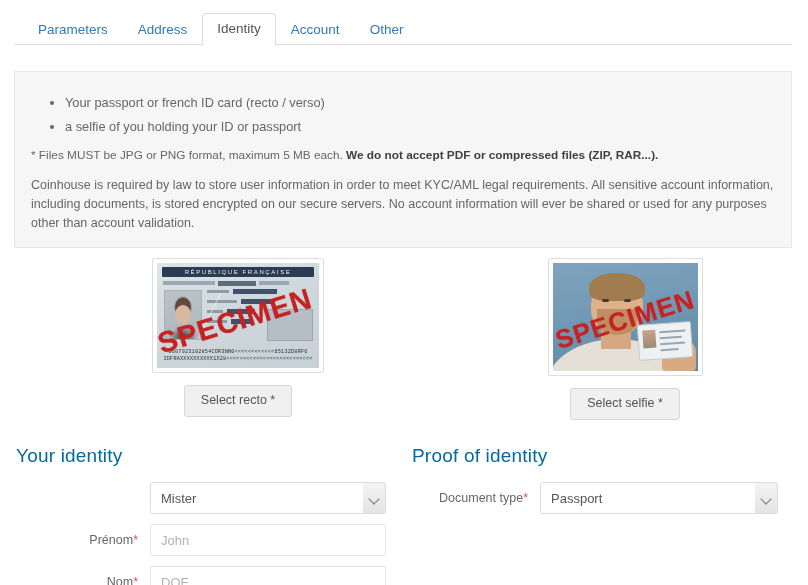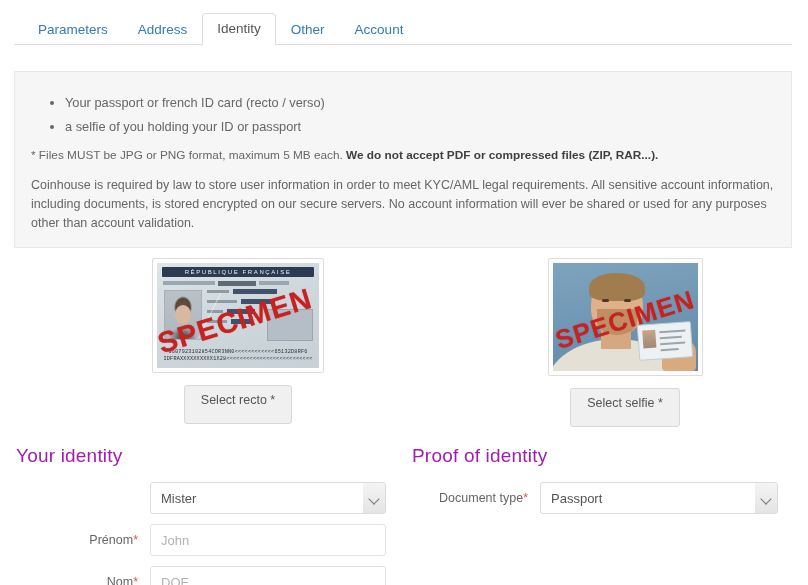--- a/index.html
+++ b/index.html
@@ -302,40 +302,40 @@
   .specimen.selfie { font-size: 26px; left: 50%; top: 53%; }
 
   .select-btn {
     margin-top: 12px;
     display: inline-block;
     background: #f0f0f0;
     border: 1px solid #d8d8d8;
     border-radius: 3px;
     color: #555555;
     font-size: 12.5px;
-    padding: 7px 16px 15px 16px;
+    padding: 7px 16px 8px 16px;
     cursor: pointer;
     line-height: 15px;
     font-family: "Liberation Sans", sans-serif;
   }
 
   
   .forms {
     position: absolute;
     left: 0;
     top: 444px;
     width: 808px;
   }
   .col { position: absolute; top: 0; }
   .col.left { left: 16px; width: 392px; }
   .col.right { left: 412px; width: 396px; }
 
   .section-title {
     font-size: 19px;
-    color: #a21caf;
+    color: #0369a1;
     font-weight: normal;
     margin: 0 0 14px 0;
     line-height: 24px;
     letter-spacing: 0.2px;
   }
 
   .frow {
     display: flex;
     align-items: flex-start;
     margin-bottom: 10px;
@@ -401,22 +401,22 @@
   }
 </style>
 </head>
 <body>
 
 <div class="tabbar">
   <div class="tabs">
     <div class="tab">Parameters</div>
     <div class="tab">Address</div>
     <div class="tab active">Identity</div>
+    <div class="tab">Account</div>
     <div class="tab">Other</div>
-    <div class="tab">Account</div>
   </div>
 </div>
 
 <div class="info-panel">
   <ul class="info-list">
     <li>Your passport or french ID card (recto / verso)</li>
     <li>a selfie of you holding your ID or passport</li>
   </ul>
   <p class="info-small">
     <span>* Files MUST be JPG or PNG format, maximum 5 MB each. </span><b>We do not accept PDF or compressed files (ZIP, RAR...).</b>

